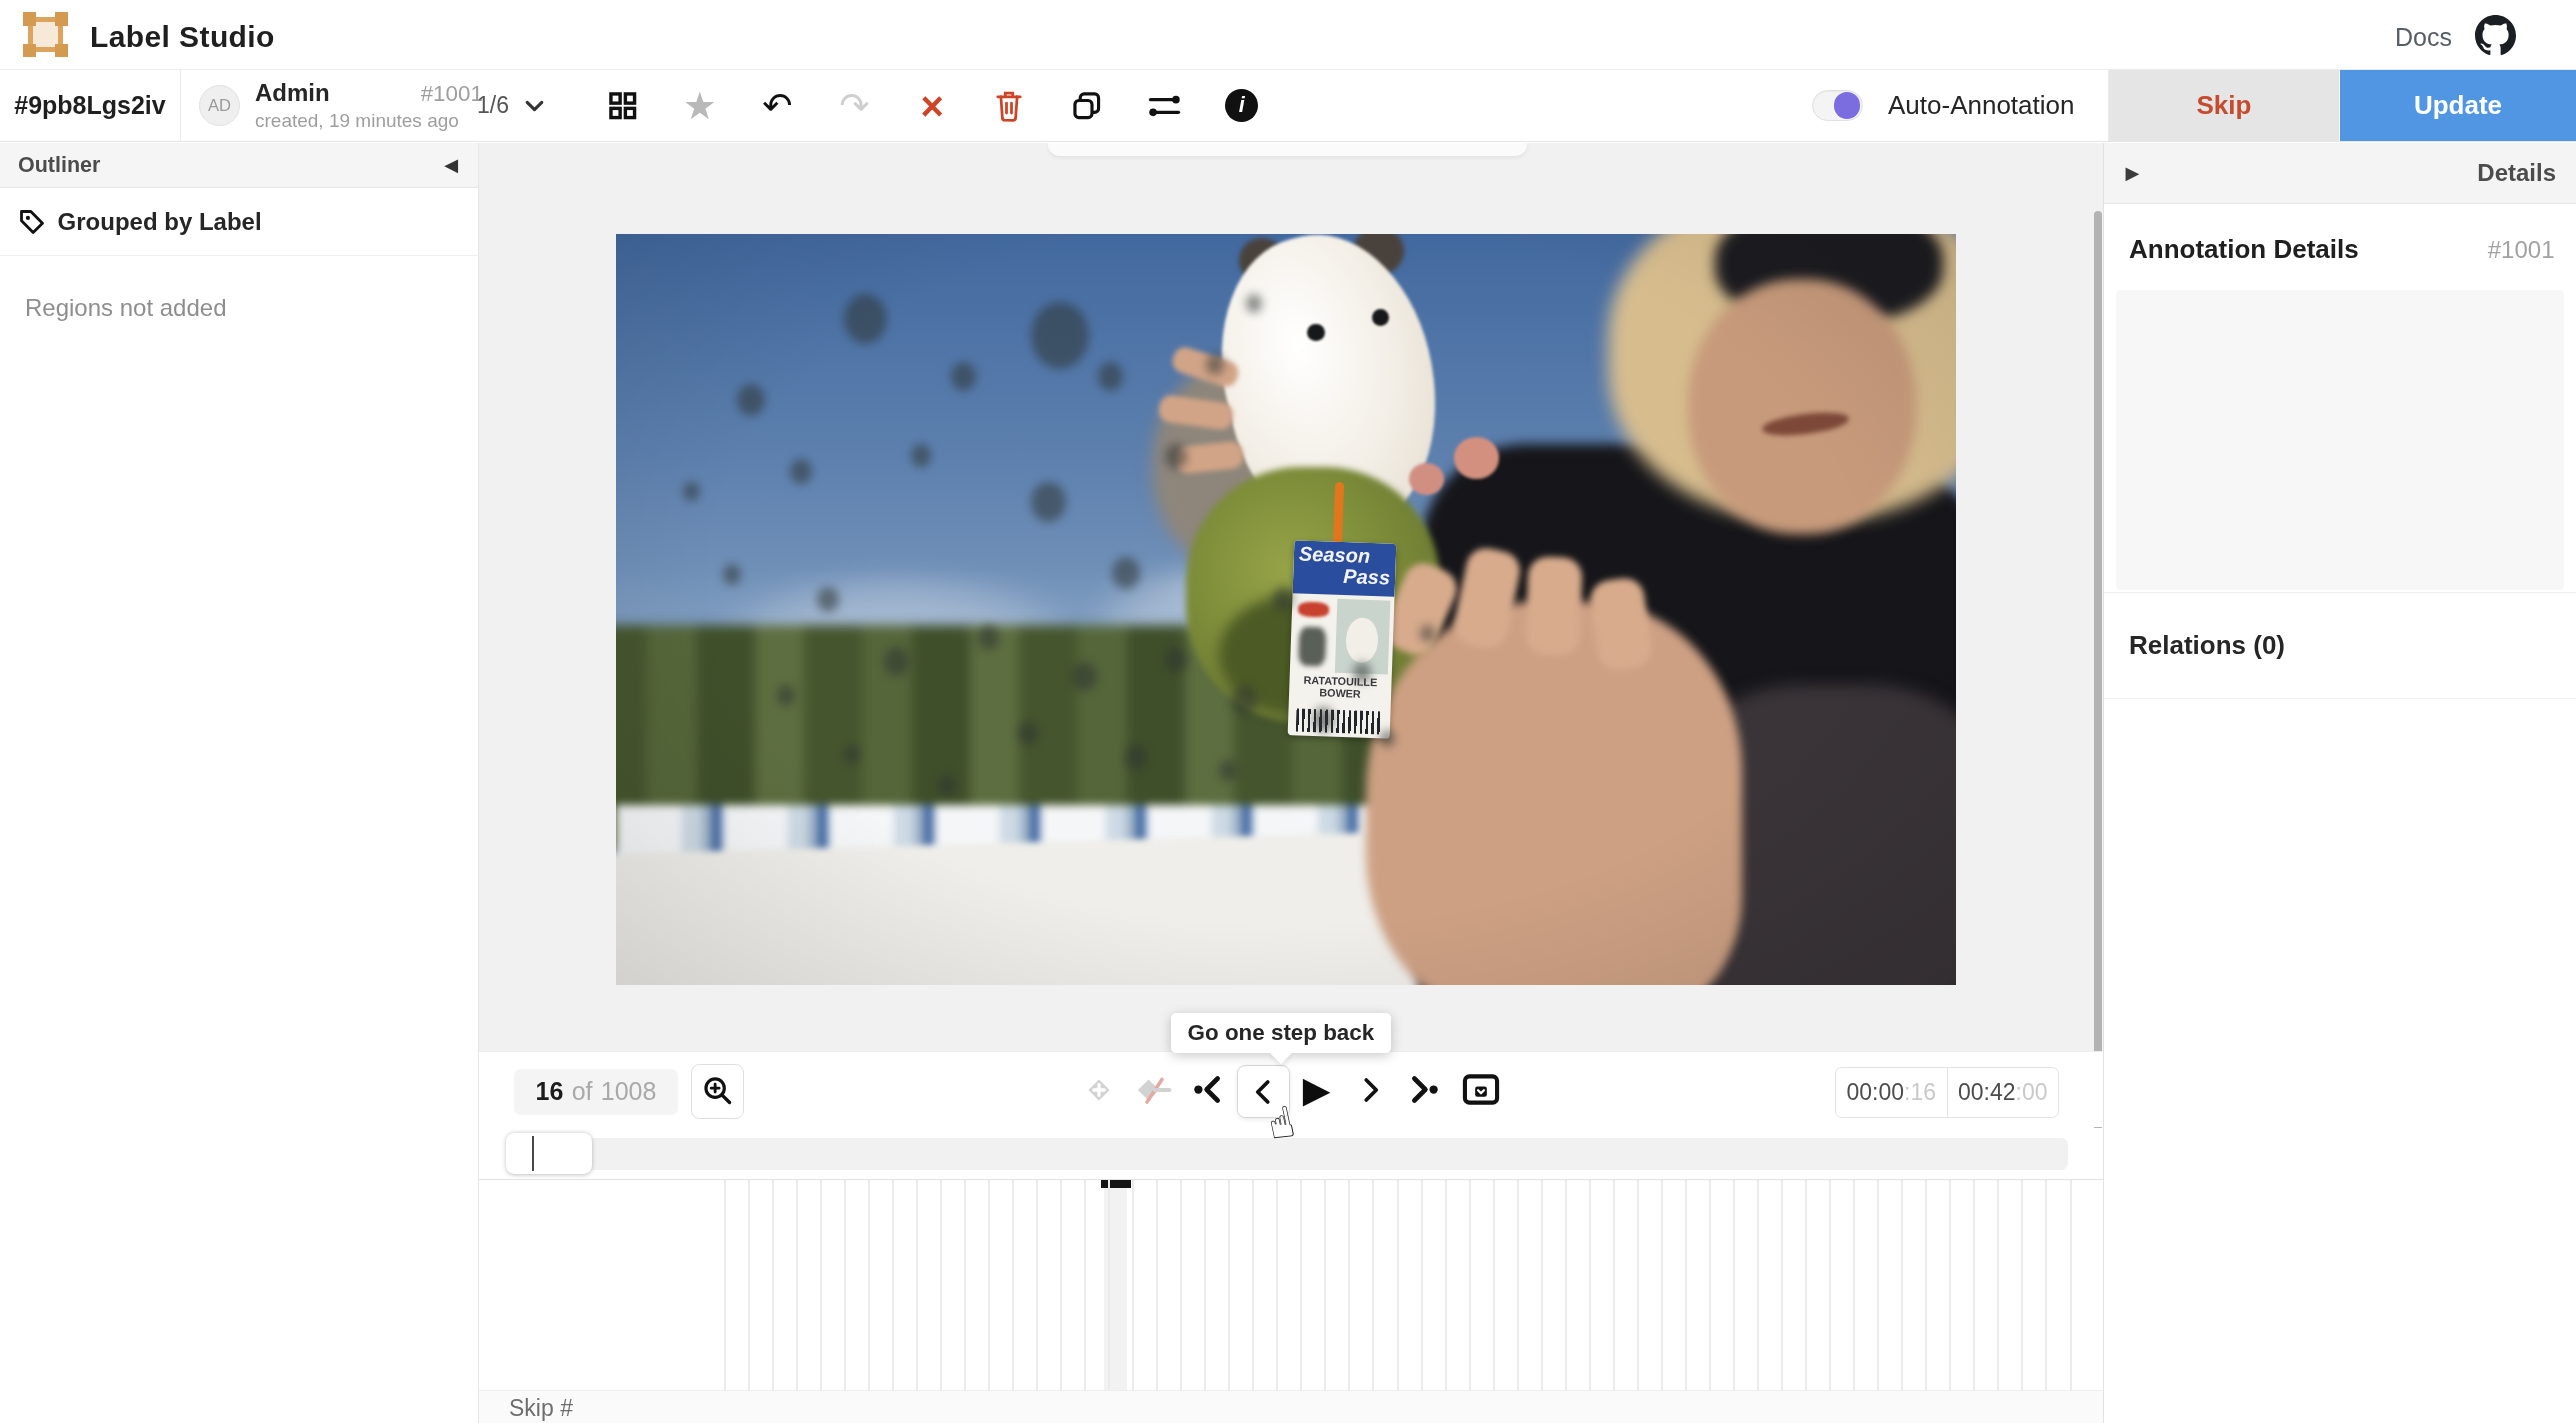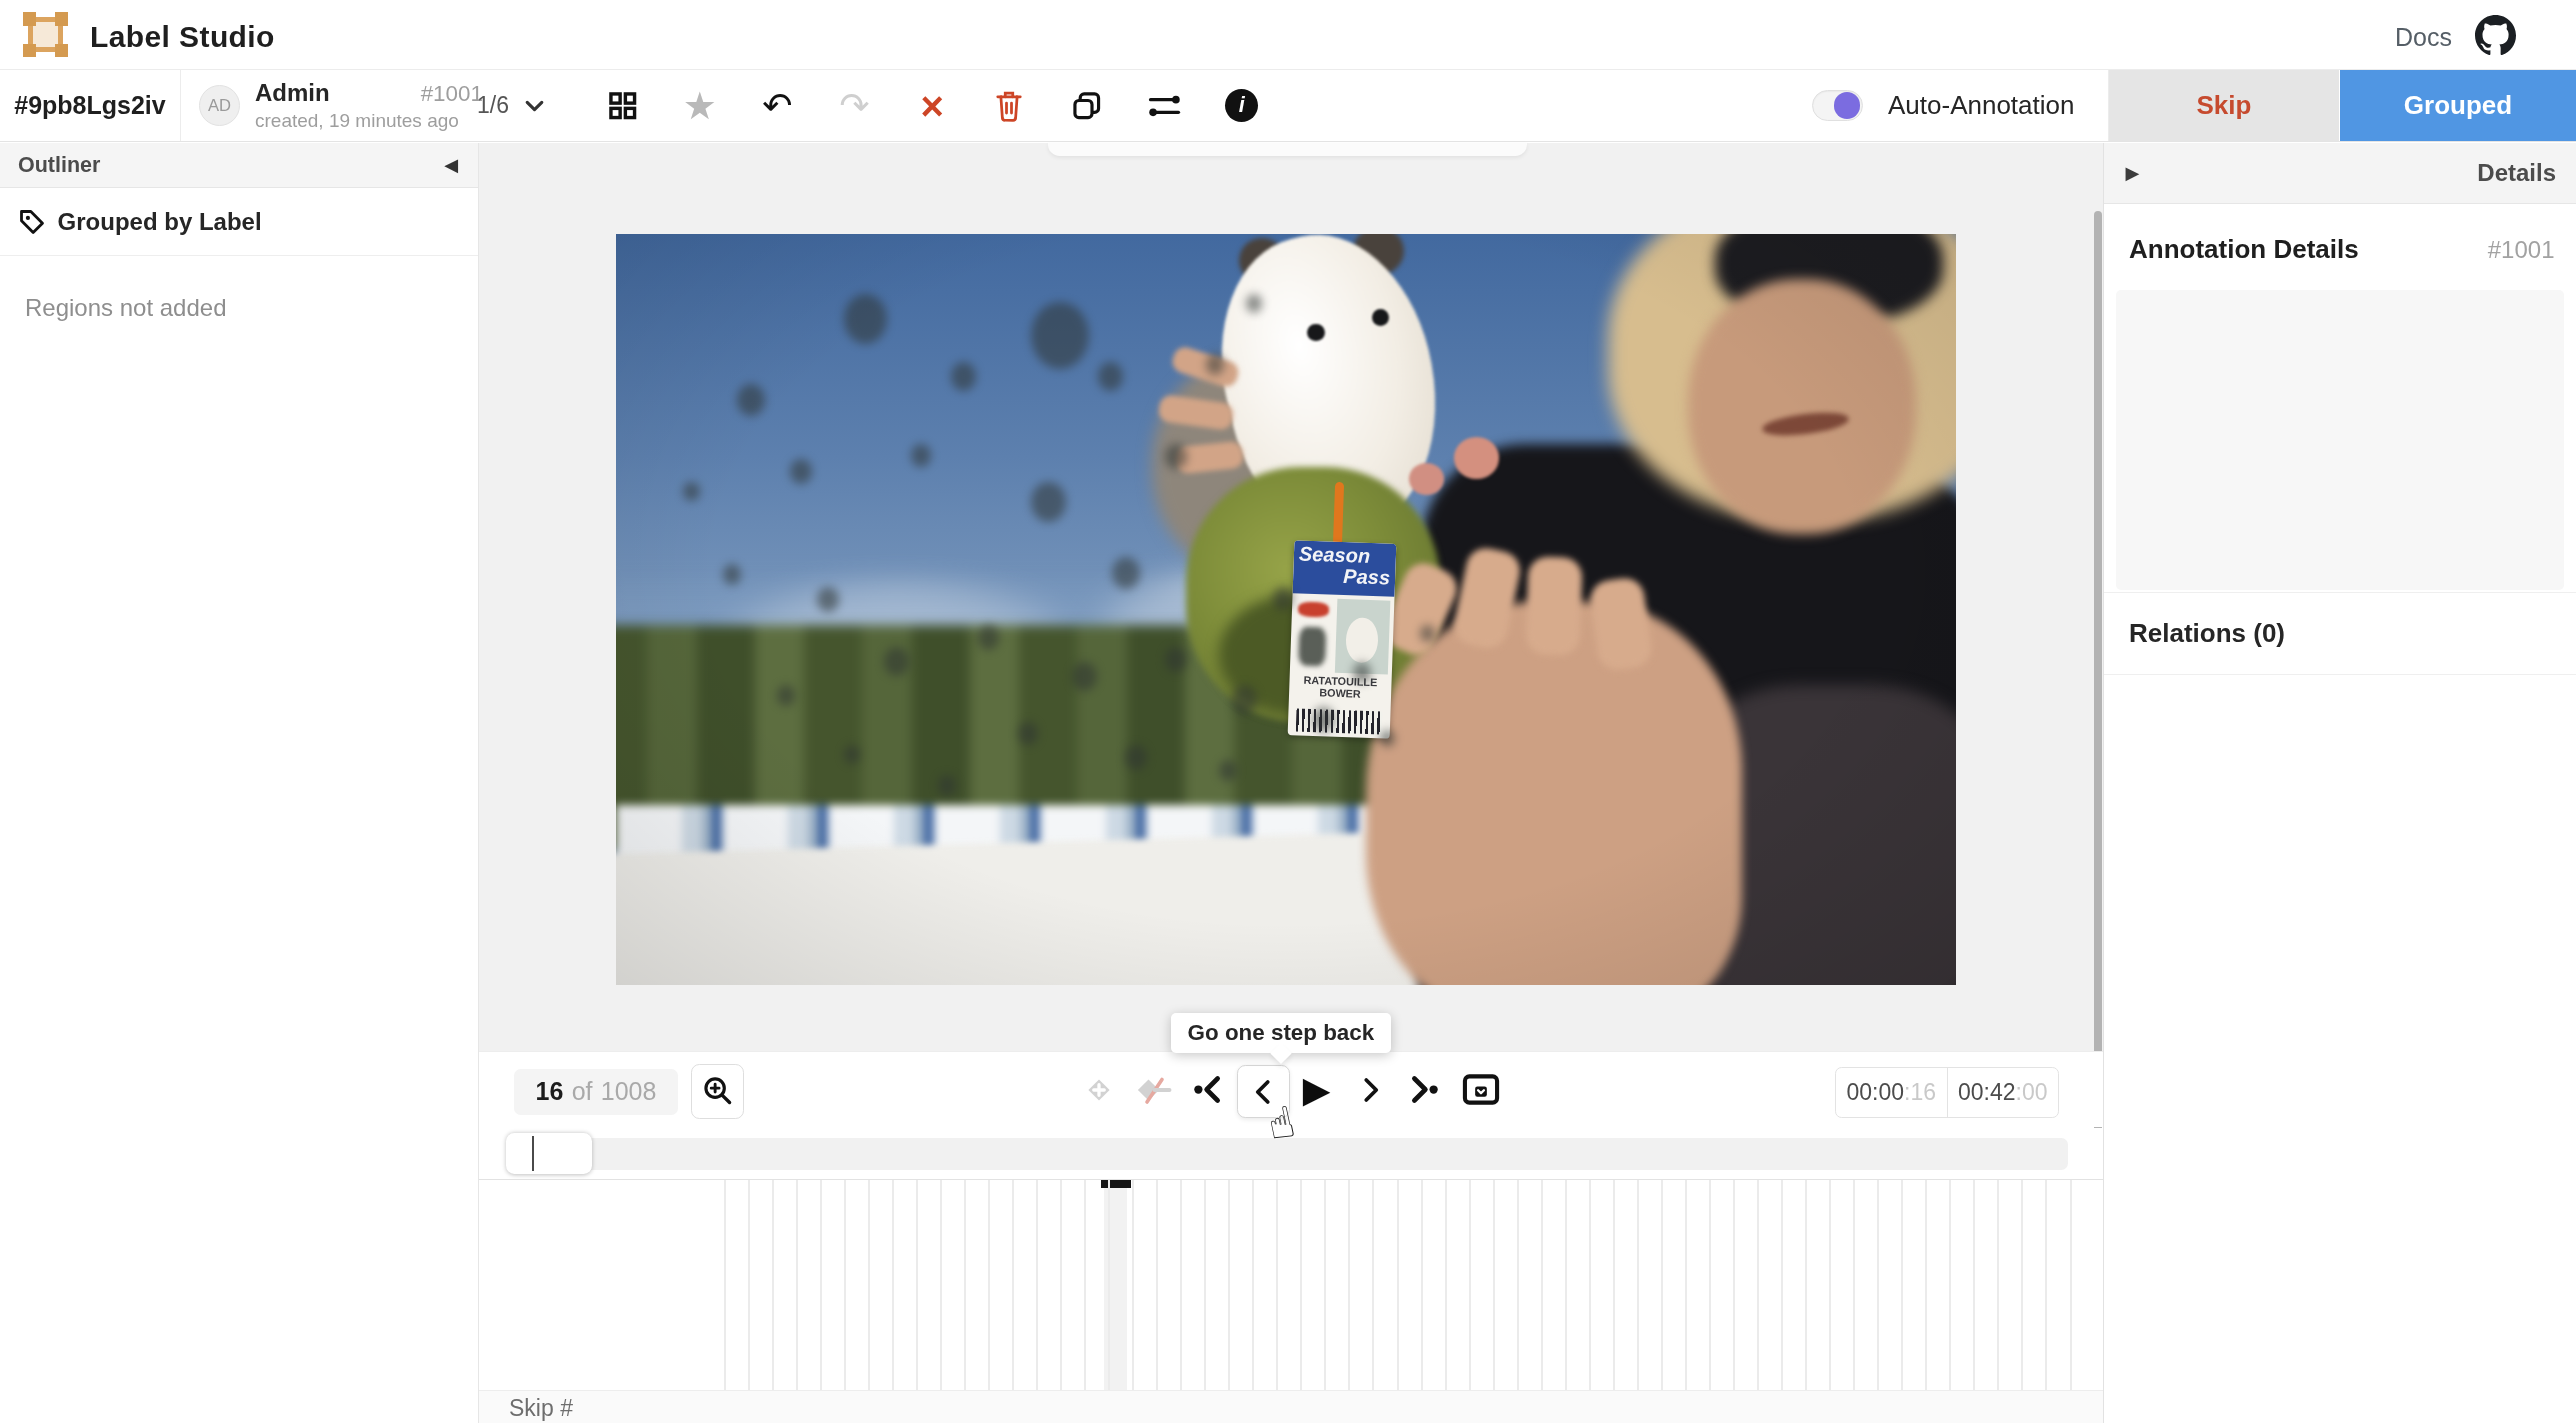--- a/index.html
+++ b/index.html
@@ -169,21 +169,21 @@
   
   .rpanel { position:absolute; left:2103px; top:143px; width:473px; height:1281px; background:#fff; border-left:1.7px solid #e2e2e2; }
   .rp-head { height:61px; background:#f4f4f4; border-bottom:1.7px solid #e6e6e6; display:flex; align-items:center;
              justify-content:space-between; padding:0 20px 0 21.5px; }
   .rp-head .tri { font-size:18px; color:#3c3c3c; cursor:pointer; }
   .rp-title { font-size:24px; font-weight:bold; color:#4c4c4c; }
   .hist-row { display:flex; align-items:baseline; justify-content:space-between; padding:30px 21.5px 0 25px; }
   .hist-title { font-size:26px; font-weight:bold; color:#1f1f1f; }
   .hist-id { font-size:24px; color:#a2a2a2; }
   .hist-empty { margin:25px 11.6px 0 11.6px; height:300px; background:#f7f7f7; border-radius:5px; }
-  .rel-sec { margin-top:1.7px; border-top:1.7px solid #efefef; border-bottom:1.7px solid #efefef; padding:25px 25px; }
+  .rel-sec { margin-top:1.7px; border-top:1.7px solid #efefef; border-bottom:1.7px solid #efefef; padding:37px 25px; }
   .rel-title { font-size:26px; font-weight:bold; color:#262626; }
 
   svg { display:block; }
 </style>
 </head>
 <body>
 
 <div class="app">
 
   <div class="topbar">
@@ -281,21 +281,21 @@
 
     <div class="auto-ann">
       <div class="switch">
         <div class="knob" style="background: rgb(123, 108, 224);"></div>
       </div>
       <span class="auto-ann-label">Auto-Annotation</span>
     </div>
 
     <div class="tb-divider"></div>
     <div class="skip-btn" style="color: rgb(198, 74, 46);">Skip</div>
-    <div class="update-btn" style="background: rgb(80, 150, 227);">Grouped</div>
+    <div class="update-btn" style="background: rgb(80, 150, 227);">Update</div>
   </div>
 
   <div class="sidebar">
     <div class="outliner-head">
       <span class="outliner-title">Outliner</span>
       <span class="collapse-tri">◀</span>
     </div>
     <div class="group-row">
       <svg width="28" height="28" viewBox="0 0 24 24">
         <path d="M3 3h8l10 10-8 8L3 11z" fill="none" stroke="#111" stroke-width="2.4" stroke-linejoin="round"></path>

